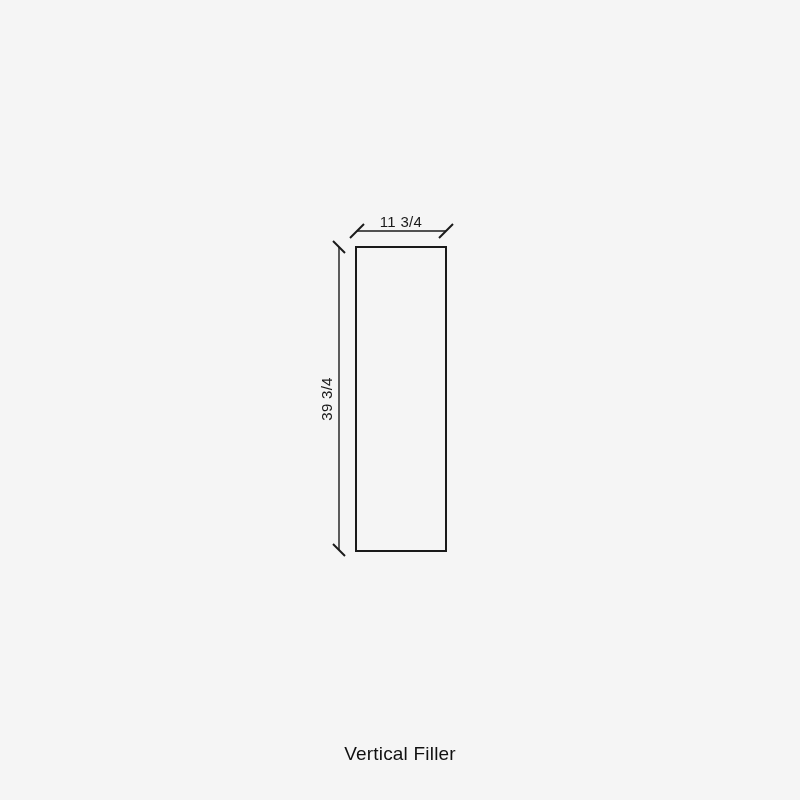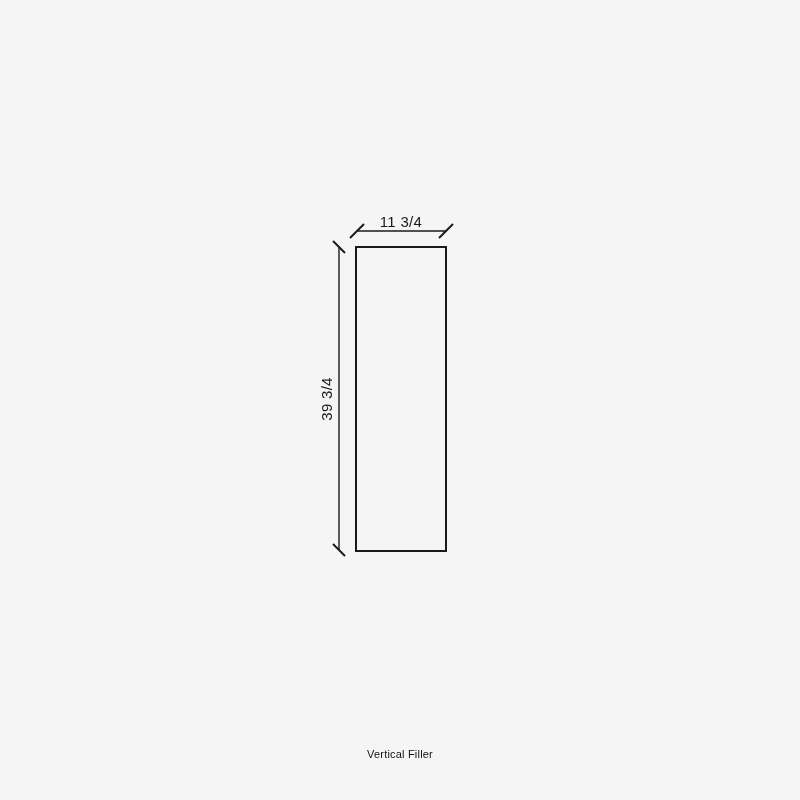--- a/index.html
+++ b/index.html
@@ -28,21 +28,21 @@
     font-weight: 500;
     fill: #1a1a1a;
     letter-spacing: 0.3px;
   }
   .caption {
     position: absolute;
     left: 0;
     right: 0;
     top: 743px;
     text-align: center;
-    font-size: 11px;
+    font-size: 19px;
     line-height: 22px;
     font-weight: 500;
     letter-spacing: 0.2px;
     color: #111111;
   }
 </style>
 </head>
 <body>
 
 <div class="stage">

